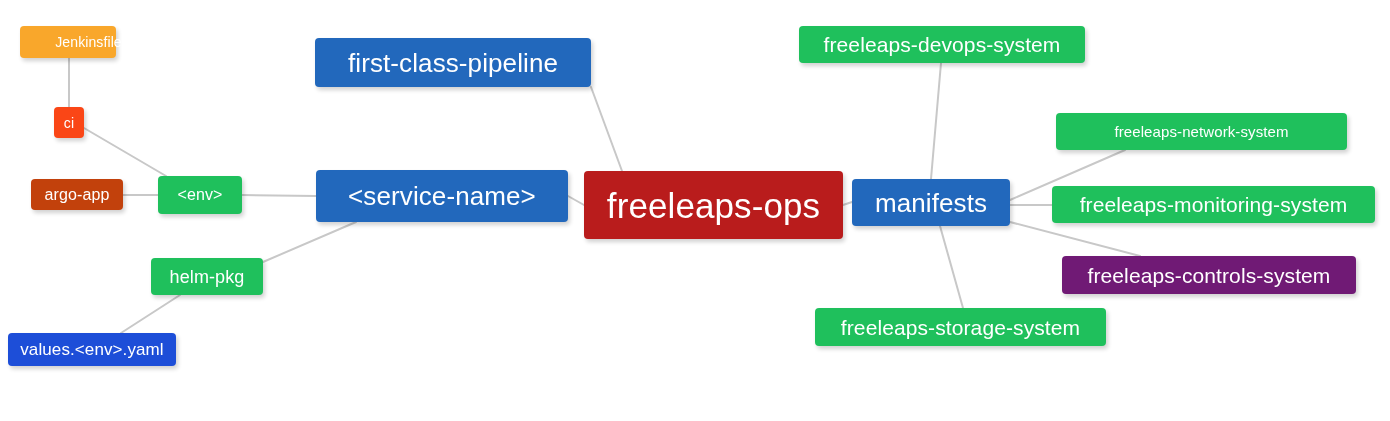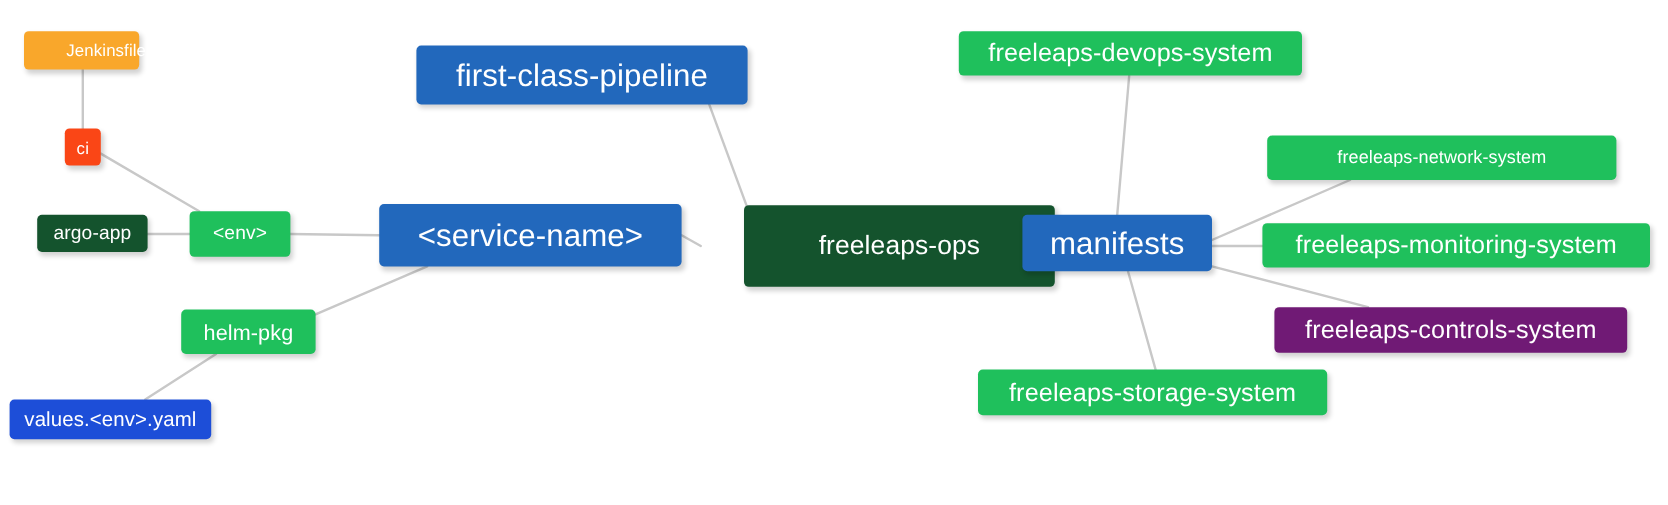--- a/index.html
+++ b/index.html
@@ -51,29 +51,29 @@
       <line x1="166" y1="176" x2="84" y2="128" stroke="#c8c8c8" stroke-width="2" stroke-linecap="round"></line>
       <line x1="69" y1="107" x2="69" y2="58" stroke="#c8c8c8" stroke-width="2" stroke-linecap="round"></line>
       <line x1="180" y1="295" x2="121" y2="333" stroke="#c8c8c8" stroke-width="2" stroke-linecap="round"></line>
       <line x1="931" y1="179" x2="941" y2="63" stroke="#c8c8c8" stroke-width="2" stroke-linecap="round"></line>
       <line x1="1010" y1="200" x2="1125" y2="150" stroke="#c8c8c8" stroke-width="2" stroke-linecap="round"></line>
       <line x1="1010" y1="205" x2="1052" y2="205" stroke="#c8c8c8" stroke-width="2" stroke-linecap="round"></line>
       <line x1="1010" y1="222" x2="1140" y2="256" stroke="#c8c8c8" stroke-width="2" stroke-linecap="round"></line>
       <line x1="940" y1="226" x2="963" y2="308" stroke="#c8c8c8" stroke-width="2" stroke-linecap="round"></line>
     </svg>
   <div id="node-layer">
-      <div class="node" style="left: 584px; top: 171px; width: 259px; height: 68px; background: #14532d; font-size: 22px; margin-left: 36px;">freeleaps-ops</div>
+      <div class="node" style="left: 584px; top: 171px; width: 259px; height: 68px; background: #b91c1c; font-size: 35px;">freeleaps-ops</div>
       <div class="node" style="left: 316px; top: 170px; width: 252px; height: 52px; background: rgb(34, 104, 188); font-size: 26px;">&lt;service-name&gt;</div>
-      <div class="node" style="left: 315px; top: 38px; width: 276px; height: 49px; background: rgb(34, 104, 188); font-size: 26px; margin-left: 32px;">first-class-pipeline</div>
+      <div class="node" style="left: 315px; top: 38px; width: 276px; height: 49px; background: rgb(34, 104, 188); font-size: 26px;">first-class-pipeline</div>
       <div class="node" style="left: 852px; top: 179px; width: 158px; height: 47px; background: rgb(34, 104, 188); font-size: 26px;">manifests</div>
       <div class="node" style="left: 158px; top: 176px; width: 84px; height: 38px; background: rgb(31, 192, 92); font-size: 16px;">&lt;env&gt;</div>
       <div class="node" style="left: 151px; top: 258px; width: 112px; height: 37px; background: rgb(31, 192, 92); font-size: 18px;">helm-pkg</div>
       <div class="node" style="left: 20px; top: 26px; width: 96px; height: 32px; background: rgb(249, 167, 43); font-size: 14px; padding-left: 41px;">Jenkinsfile</div>
       <div class="node" style="left: 54px; top: 107px; width: 30px; height: 31px; background: rgb(250, 70, 22); font-size: 14px;">ci</div>
-      <div class="node" style="left: 31px; top: 179px; width: 92px; height: 31px; background: #14532d; font-size: 16px;">argo-app</div>
+      <div class="node" style="left: 31px; top: 179px; width: 92px; height: 31px; background: #c2410c; font-size: 16px;">argo-app</div>
       <div class="node" style="left: 8px; top: 333px; width: 168px; height: 33px; background: #1d4ed8; font-size: 17px;">values.&lt;env&gt;.yaml</div>
       <div class="node" style="left: 799px; top: 26px; width: 286px; height: 37px; background: rgb(31, 192, 92); font-size: 21px;">freeleaps-devops-system</div>
       <div class="node" style="left: 1056px; top: 113px; width: 291px; height: 37px; background: rgb(31, 192, 92); font-size: 15px;">freeleaps-network-system</div>
       <div class="node" style="left: 1052px; top: 186px; width: 323px; height: 37px; background: rgb(31, 192, 92); font-size: 21px;">freeleaps-monitoring-system</div>
       <div class="node" style="left: 1062px; top: 256px; width: 294px; height: 38px; background: #701a75; font-size: 21px;">freeleaps-controls-system</div>
       <div class="node" style="left: 815px; top: 308px; width: 291px; height: 38px; background: rgb(31, 192, 92); font-size: 21px;">freeleaps-storage-system</div>
     </div>
 </div>
 
 </body></html>

